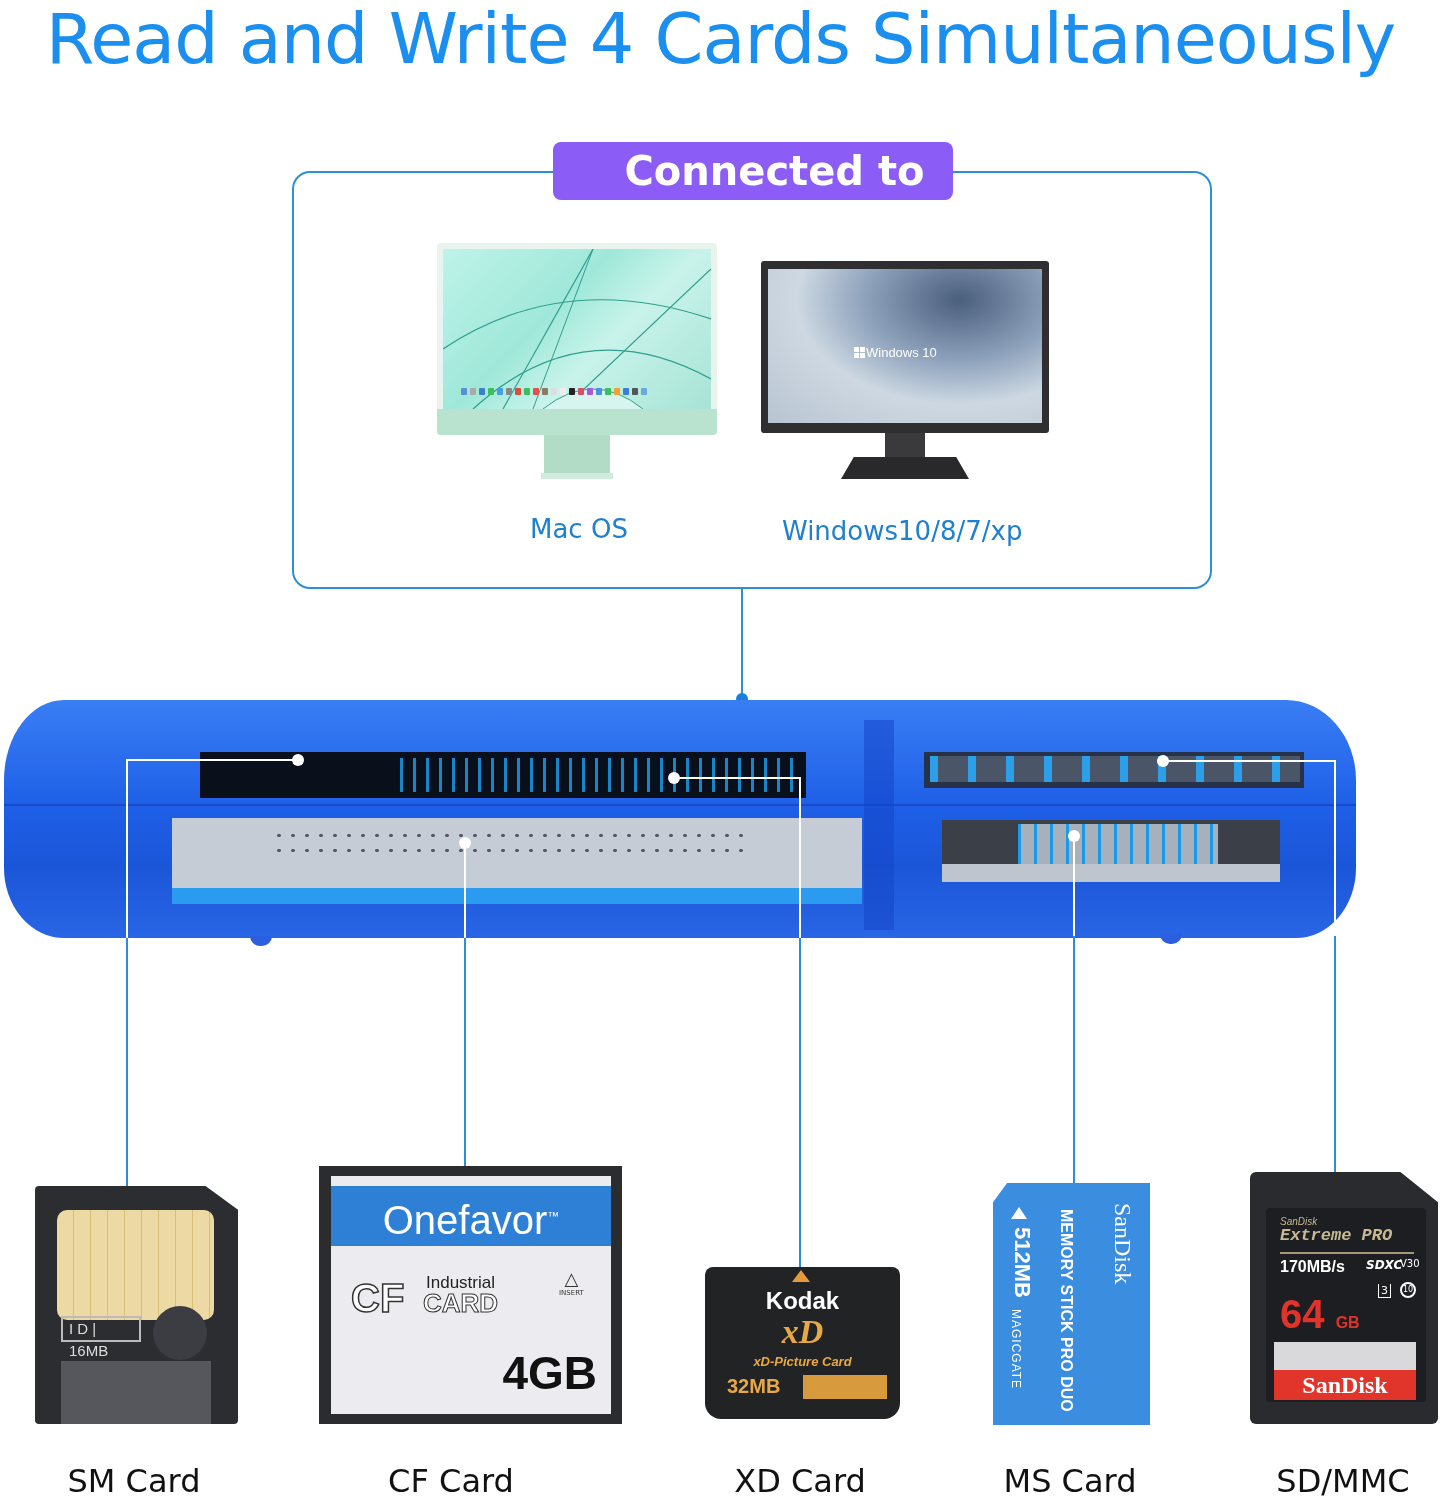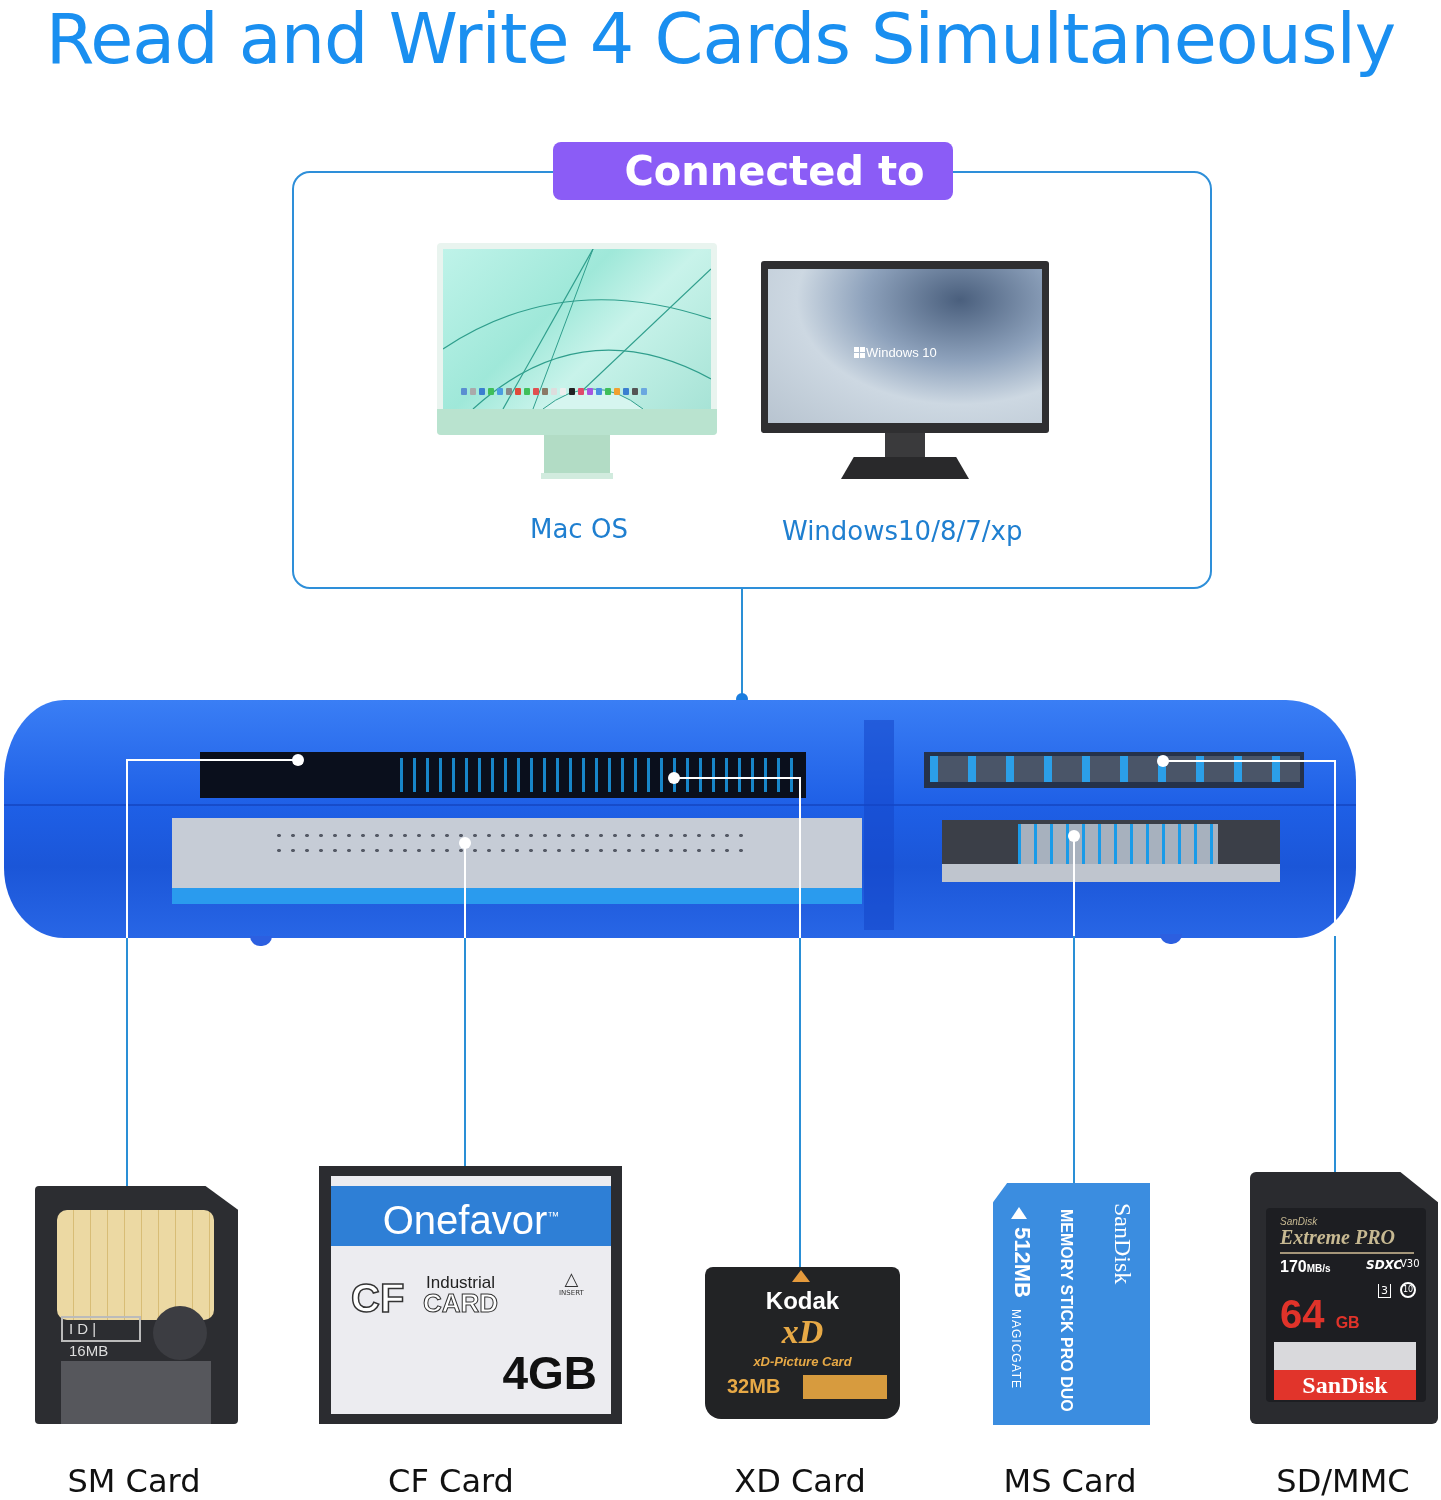--- a/index.html
+++ b/index.html
@@ -106,24 +106,24 @@
   .xd .mb { position: absolute; left: 22px; top: 108px; font-size: 20px; font-weight: bold; color: #e7a946; font-family: Liberation Sans, sans-serif; }
   .xd .pad { position: absolute; left: 98px; top: 108px; width: 84px; height: 24px; background: #d79b3e; }
 
   .ms { left: 993px; top: 1183px; width: 157px; height: 242px; background: #3b8de0; clip-path: polygon(9% 0, 100% 0, 100% 100%, 0 100%, 0 8%); }
   .ms .v { position: absolute; writing-mode: vertical-rl; color: #fff; white-space: nowrap; font-family: "Liberation Sans", sans-serif; }
   .ms .tri { position: absolute; left: 20px; top: 22px; width: 0; height: 0; border-top: 8px solid transparent; border-bottom: 8px solid transparent; border-right: 12px solid #fff; transform: rotate(90deg); }
 
   .sd { left: 1250px; top: 1172px; width: 188px; height: 252px; background: #2a2b2f; clip-path: polygon(0 0, 80% 0, 100% 12%, 100% 100%, 0 100%); border-radius: 6px; }
   .sd .inner { position: absolute; left: 16px; top: 36px; width: 160px; height: 194px; background: #1d1e22; border-radius: 4px; }
   .sd .t1 { position: absolute; left: 14px; top: 8px; font-size: 10px; color: #c7b992; font-style: italic; font-family: "Liberation Sans", sans-serif; }
-  .sd .t2 { position: absolute; left: 14px; top: 18px; font-size: 20px; color: #c7b992; font-style: italic; font-weight: bold; font-family: Liberation Serif, serif; white-space: nowrap; }
+  .sd .t2 { position: absolute; left: 14px; top: 18px; font-size: 17px; color: #c7b992; font-style: italic; font-weight: bold; font-family: Liberation Mono, monospace; white-space: nowrap; }
   .sd .rule { position: absolute; left: 14px; top: 44px; width: 134px; height: 2px; background: #a5967a; }
   .sd .t3 { position: absolute; left: 14px; top: 50px; font-size: 16px; color: #fff; font-weight: bold; font-family: "Liberation Sans", sans-serif; white-space: nowrap; }
-  .sd .t3 small { font-size: 10px; }
+  .sd .t3 small { font-size: 16px; }
   .sd .sdxc { position: absolute; left: 100px; top: 50px; font-size: 12px; color: #fff; font-weight: bold; font-style: italic; }
   .sd .v30 { position: absolute; left: 134px; top: 50px; font-size: 10px; color: #fff; }
   .sd .u3 { position: absolute; left: 112px; top: 76px; font-size: 11px; color: #fff; border: 1px solid #fff; border-top: none; padding: 0 2px; }
   .sd .c10 { position: absolute; left: 134px; top: 74px; width: 16px; height: 16px; border: 2px solid #fff; border-radius: 50%; color: #fff; font-size: 8px; text-align: center; line-height: 12px; }
   .sd .cap { position: absolute; left: 14px; top: 84px; font-size: 40px; color: #e0332a; font-weight: bold; font-family: "Liberation Sans", sans-serif; }
   .sd .cap small { font-size: 16px; }
   .sd .bar { position: absolute; left: 8px; top: 134px; width: 142px; height: 28px; background: #d9d9dc; }
   .sd .brand { position: absolute; left: 8px; top: 162px; width: 142px; height: 30px; background: #e1342b; color: #fff; font-size: 24px; text-align: center; line-height: 30px; font-family: "Liberation Serif", serif; font-weight: bold; }
 </style>
 </head>

